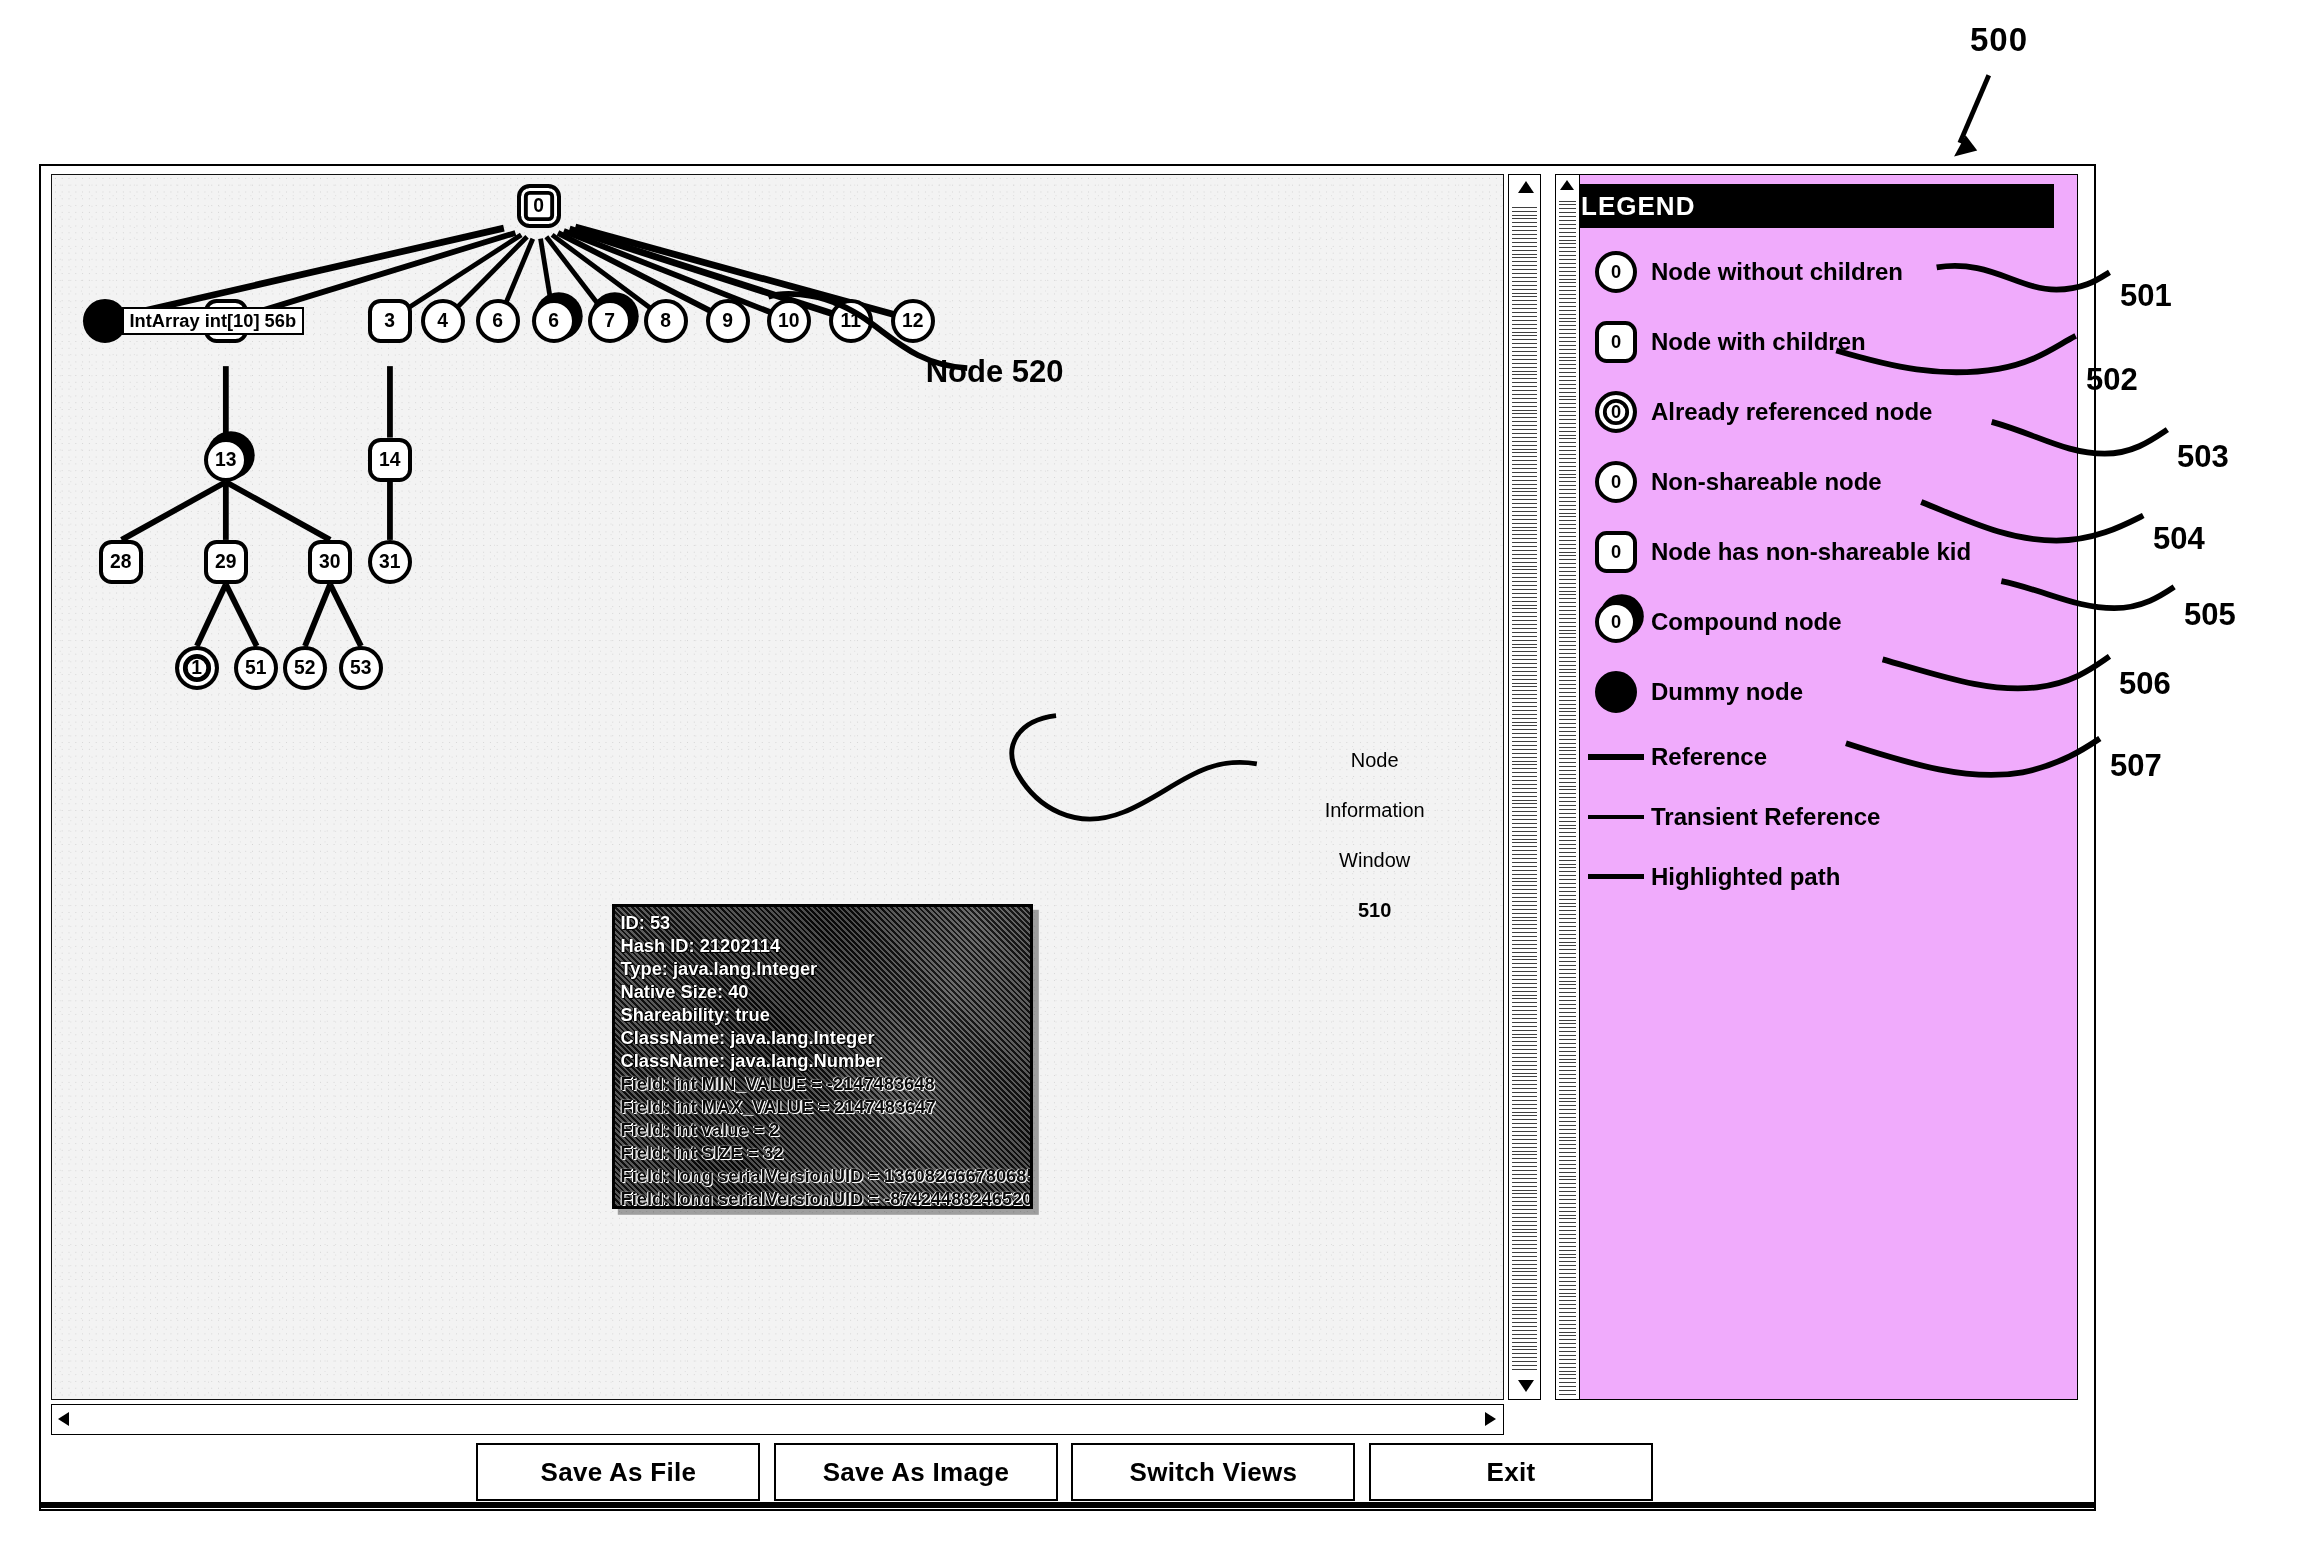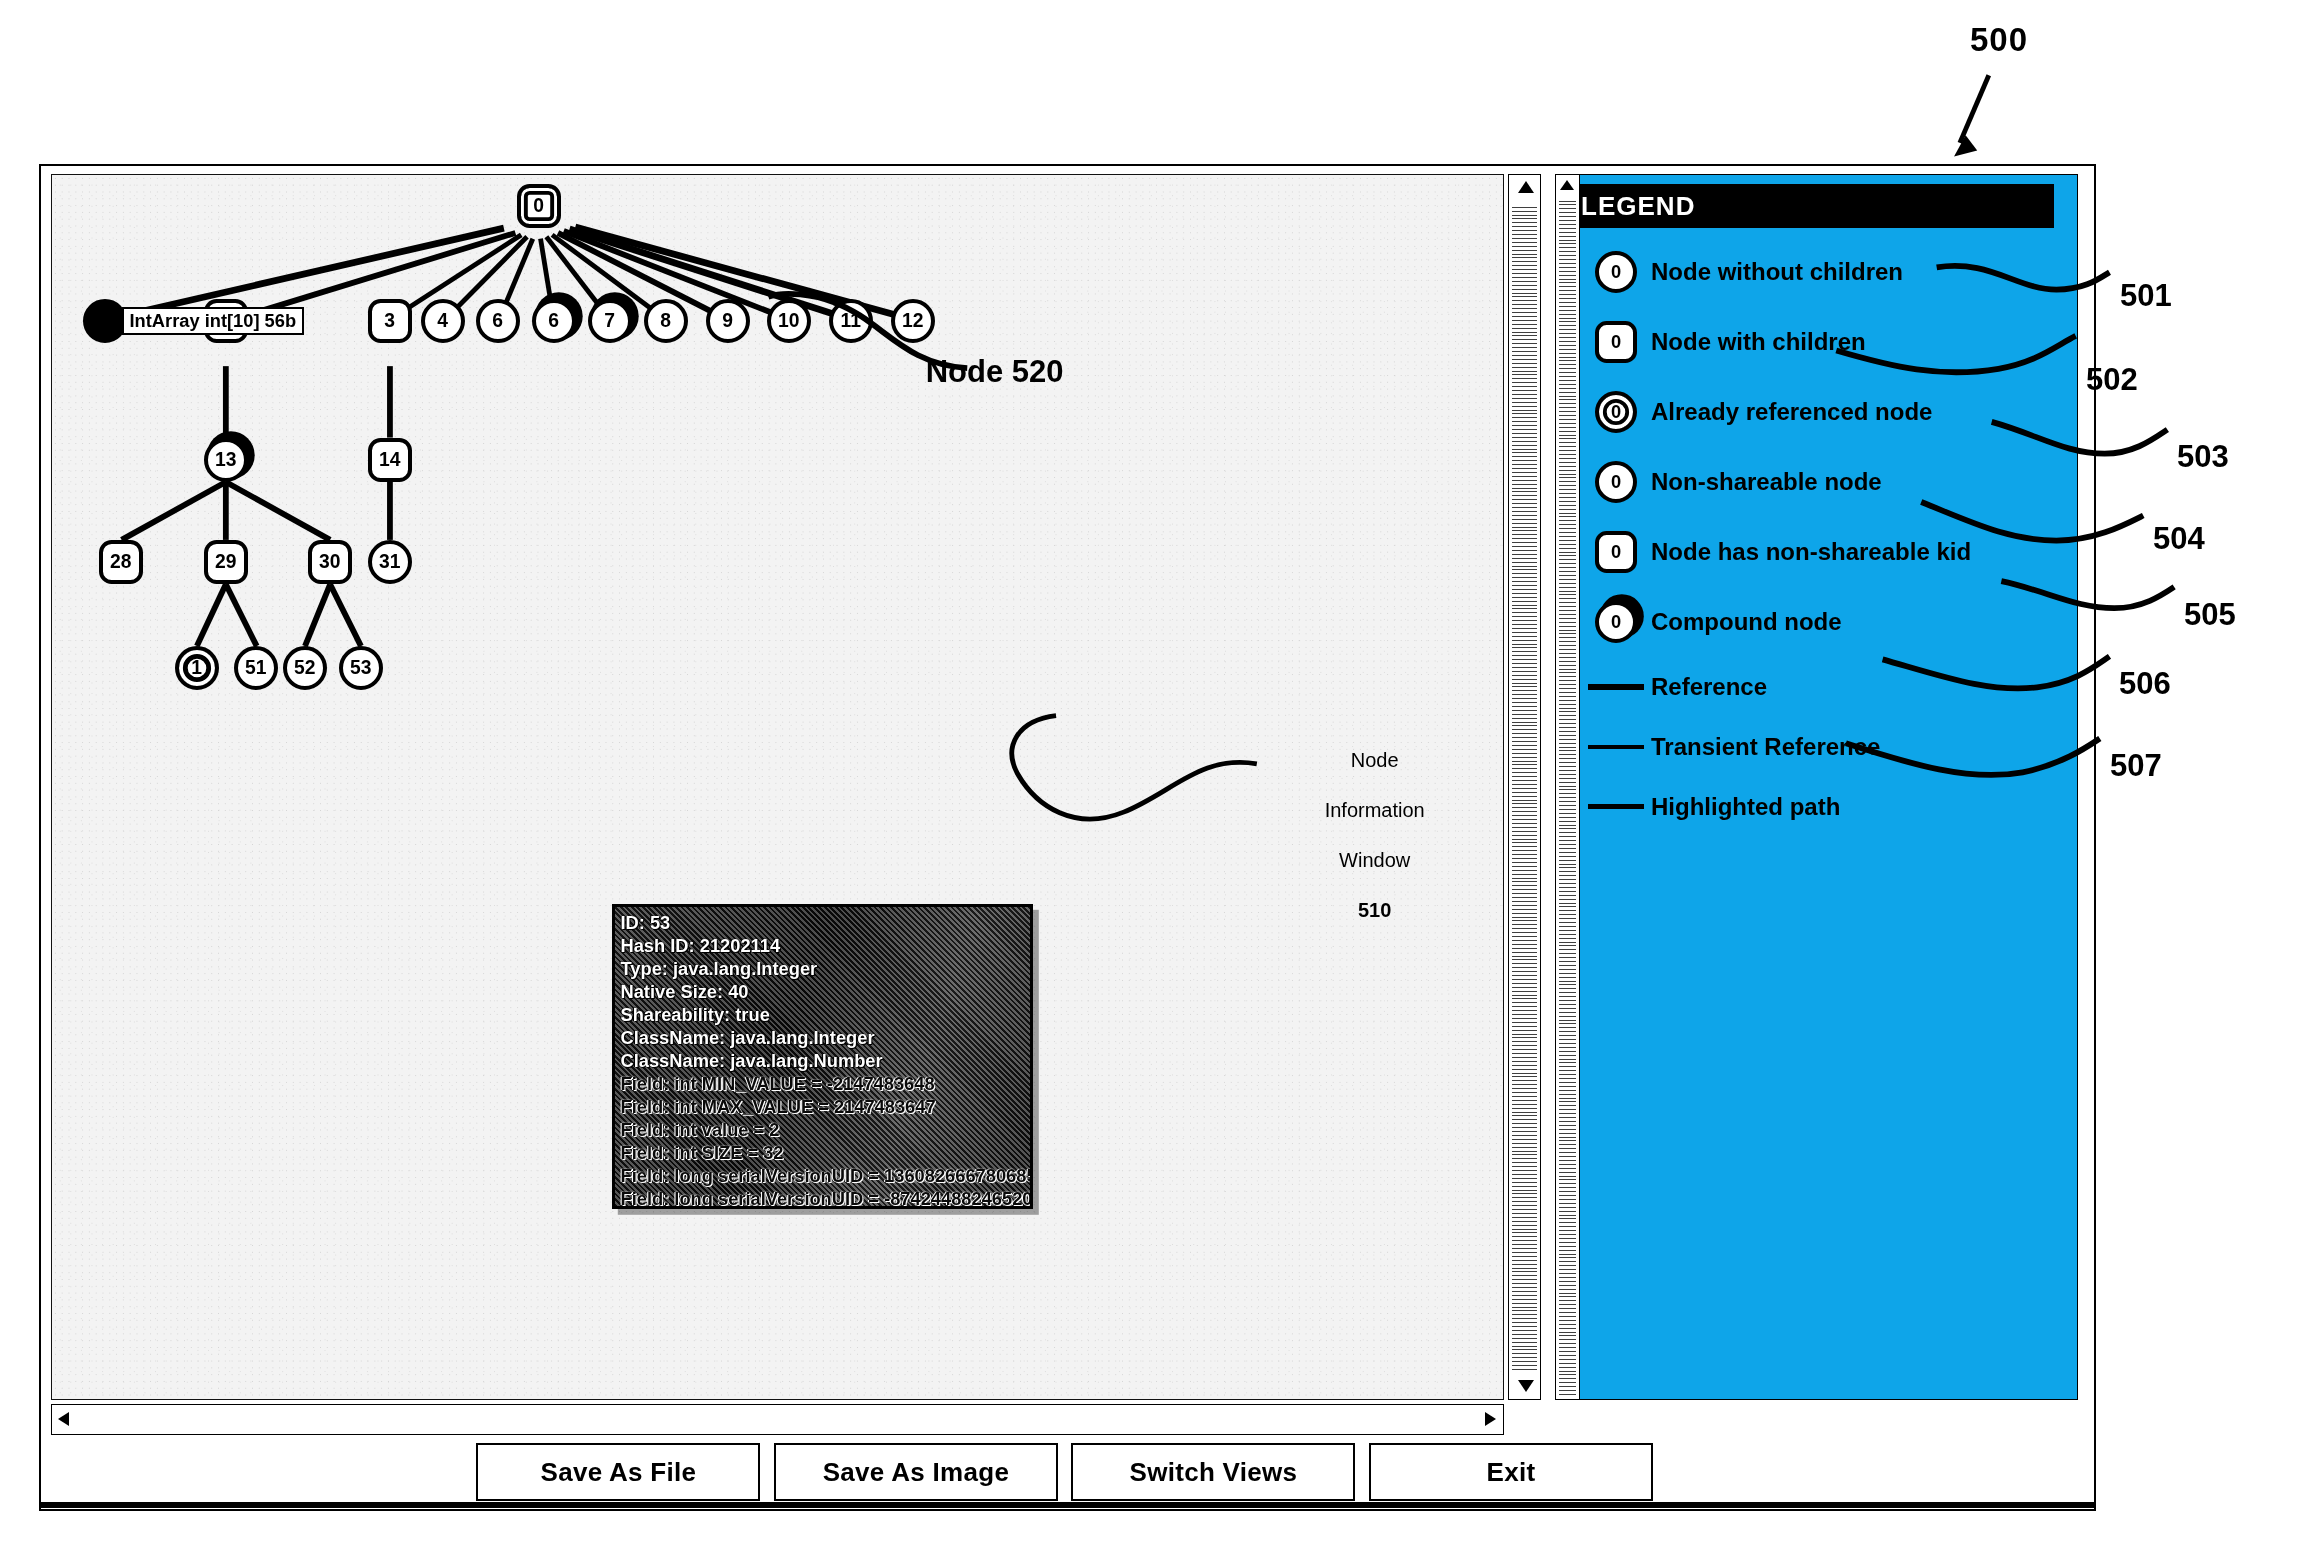--- a/index.html
+++ b/index.html
@@ -215,21 +215,21 @@
   }
 
   
   .legend-panel {
     position: absolute;
     left: 1516px;
     top: 7.7px;
     width: 521px;
     height: 1226px;
     border: 1.9px solid #000;
-    background: #0ea5e9;
+    background: #f0abfc;
     box-sizing: border-box;
     z-index: 8;
   }
   .legend-sb {
     position: absolute;
     left: 1514px;
     top: 7.7px;
     width: 25px;
     height: 1226px;
     border: 1.9px solid #000;
@@ -506,20 +506,26 @@
           <span class="legend-label">Node has non-shareable kid</span>
         </div>
 
         <div class="legend-row">
           <span class="legend-glyph">
             <span class="lg-node lg-compound">0</span>
           </span>
           <span class="legend-label">Compound node</span>
         </div>
 
+        <div class="legend-row">
+          <span class="legend-glyph">
+            <span class="lg-node lg-dummy"></span>
+          </span>
+          <span class="legend-label">Dummy node</span>
+        </div>
 
         <div class="legend-row" style="height:60px">
           <span class="legend-glyph">
             <span class="lg-line-solid"></span>
           </span>
           <span class="legend-label">Reference</span>
         </div>
 
         <div class="legend-row" style="height:60px">
           <span class="legend-glyph">

